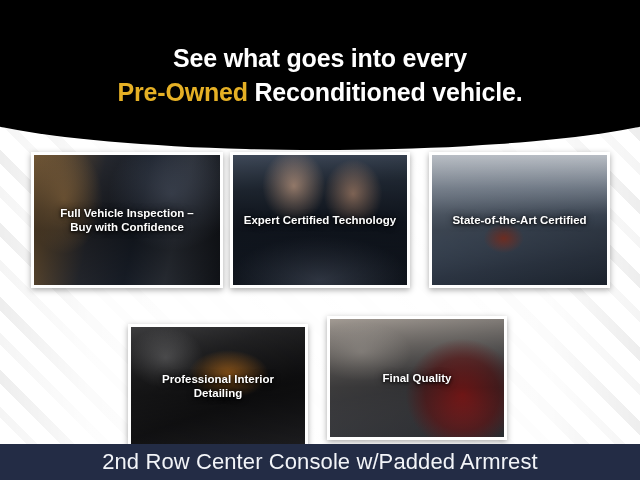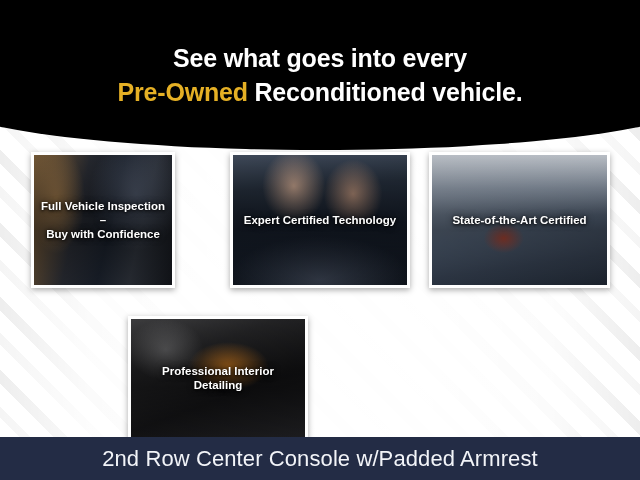--- a/index.html
+++ b/index.html
@@ -91,24 +91,24 @@
     top:50%; transform:translateY(-50%);
     padding:0 6px;
     color:#ffffff;
     font-weight:bold;
     font-size:11.5px;
     line-height:1.22;
     text-align:center;
     text-shadow:0 1px 3px rgba(0,0,0,0.95), 0 0 7px rgba(0,0,0,0.8);
   }
 
-  #card-1 { left:31px;  top:152px; width:144px; height:136px; }
+  #card-1 { left:31px;  top:152px; width:192px; height:136px; }
   #card-2 { left:230px; top:152px; width:180px; height:136px; }
   #card-3 { left:429px; top:152px; width:181px; height:136px; }
-  #card-4 { left:128px; top:316px; width:180px; height:124px; }
+  #card-4 { left:128px; top:324px; width:180px; height:124px; }
   #card-5 { left:327px; top:316px; width:180px; height:124px; }
 
   
   .ph-inspection {
     background:
       radial-gradient(ellipse 55% 70% at 74% 30%, rgba(90,100,120,0.85) 0%, rgba(0,0,0,0) 62%),
       radial-gradient(ellipse 30% 60% at 16% 34%, rgba(168,128,80,0.95) 0%, rgba(0,0,0,0) 70%),
       linear-gradient(103deg, #8a6a42 0%, #6d563a 13%, #2d3038 34%,
                       #1d2430 55%, #31363f 74%, #14171d 100%);
   }
@@ -134,21 +134,21 @@
   .ph-final {
     background:
       radial-gradient(ellipse 44% 64% at 76% 64%, rgba(196,36,36,0.96) 0%, rgba(150,18,18,0.55) 48%, rgba(0,0,0,0) 74%),
       radial-gradient(ellipse 40% 34% at 18% 28%, rgba(214,206,198,0.70) 0%, rgba(0,0,0,0) 72%),
       linear-gradient(170deg, #c6bdb4 0%, #8f8a86 28%, #5c5c60 56%, #33363c 100%);
   }
 
   
   #caption-bar {
     position:absolute; left:0; bottom:0;
-    width:640px; height:43px;
+    width:640px; height:36px;
     background:#232c45;
     display:flex; align-items:center; justify-content:center;
   }
   #caption-text {
     color:#f2f4f8;
     font-size:22px;
     font-weight:normal;
     letter-spacing:0.1px;
     white-space:nowrap;
   }
@@ -185,18 +185,23 @@
     <div class="card-scrim"></div>
     <div class="card-label">State-of-the-Art Certified</div>
   </div>
 
   <div class="card" id="card-4">
     <div class="card-photo ph-detailing"></div>
     <div class="card-scrim"></div>
     <div class="card-label">Professional Interior<br>Detailing</div>
   </div>
 
+  <div class="card" id="card-5">
+    <div class="card-photo ph-final"></div>
+    <div class="card-scrim"></div>
+    <div class="card-label">Final Quality</div>
+  </div>
 
   <div id="caption-bar">
     <div id="caption-text">2nd Row Center Console w/Padded Armrest</div>
   </div>
 
 </div>
 
 </body></html>

